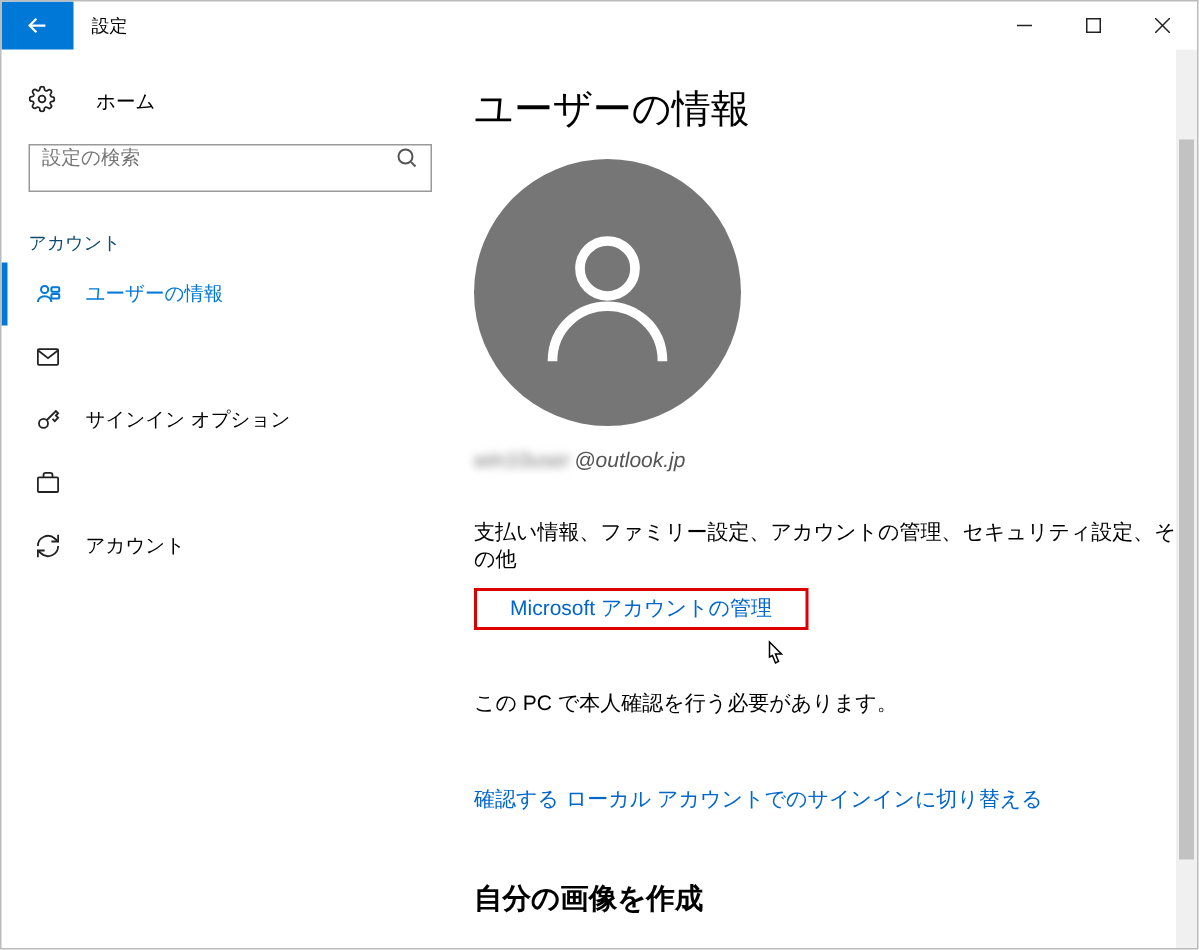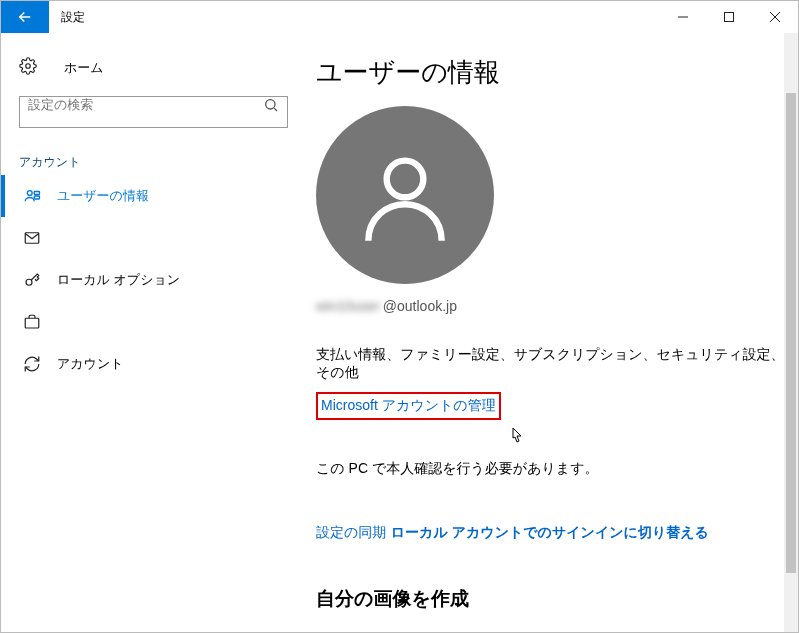--- a/index.html
+++ b/index.html
@@ -15,28 +15,28 @@
   .searchbox { margin: 10px 18px 0 18px; height: 32px; border: 1px solid #999; display: flex; align-items: flex-start; padding: 0 8px; }
   .searchbox input { border: none; outline: none; flex: 1; font-size: 13px; background: transparent; }
   .section-label { padding: 26px 18px 4px 18px; font-size: 12px; color: #0c4a6e; }
   .nav-item { display: flex; align-items: center; gap: 16px; padding: 12px 18px; font-size: 13px; cursor: pointer; border-left: 4px solid transparent; }
   .nav-item.active { color: #0078d7; border-left-color: #0078d7; }
   .nav-item .icon { width: 18px; display: flex; justify-content: center; color: inherit; }
   .content { flex: 1; padding: 22px 0 0 10px; overflow: hidden; position: relative; }
   .page-title { font-size: 26px; font-weight: 400; margin-bottom: 16px; }
   .avatar { width: 178px; height: 178px; border-radius: 50%; background: #767676; display: flex; align-items: center; justify-content: center; margin-bottom: 14px; }
   .name { font-size: 19px; font-weight: 600; }
-  .email-row { font-size: 14px; color: #555; margin-top: 8px; display: flex; align-items: center; gap: 3px; }
+  .email-row { font-size: 14px; color: #555; margin-top: 8px; display: flex; align-items: center; gap: 3px; font-style: italic; }
   .blurred { filter: blur(3px); color: #777; }
   .desc { font-size: 14px; margin-top: 32px; }
   .link { color: #0066cc; font-size: 14px; cursor: pointer; display: inline-block; }
-  .link-framed { margin-top: 10px; padding: 3px 3px; border: 2px solid #d00; }
+  .link-framed { margin-top: 10px; padding: 3px 22px; border: 2px solid #d00; }
   .verify-note { font-size: 14px; margin-top: 40px; }
   .verify-link { margin-top: 8px; }
-  .local-link { margin-top: 46px; font-weight: bold; }
+  .local-link { margin-top: 46px; }
   .section-h { font-size: 19px; font-weight: 700; margin-top: 44px; }
   .scrollbar { position: absolute; right: 0; top: 0; bottom: 0; width: 14px; background: #f0f0f0; }
   .scroll-thumb { position: absolute; left: 2px; right: 2px; top: 60px; height: 480px; background: #c2c2c2; }
   .cursor-ptr { position: absolute; left: 506px; top: 425px; pointer-events: none; }
 </style>
 </head>
 <body>
 
 <div class="titlebar">
   <div class="back-btn">
@@ -109,21 +109,21 @@
       </span>
     </div>
 
     <div class="nav-item">
       <span class="icon">
         <svg width="18" height="18" viewBox="0 0 24 24" fill="none" stroke="#222" stroke-width="1.6">
             <circle cx="8" cy="15" r="4"></circle>
             <path d="M11 12l8-8 2 2-2 2 2 2-3 3-2-2"></path>
           </svg>
       </span>
-      <span>ローカル オプション</span>
+      <span>サインイン オプション</span>
     </div>
 
     <div class="nav-item">
       <span class="icon">
         <svg width="18" height="18" viewBox="0 0 24 24" fill="none" stroke="#222" stroke-width="1.6">
             <rect x="3" y="7" width="18" height="13" rx="1"></rect>
             <path d="M8 7V5a2 2 0 0 1 2-2h4a2 2 0 0 1 2 2v2"></path>
           </svg>
       </span>
     </div>
@@ -149,25 +149,25 @@
           <circle cx="12" cy="8.5" r="4"></circle>
           <path d="M4 22c0-5 4-8 8-8s8 3 8 8"></path>
         </svg>
     </div>
 
     <div class="email-row">
       <span class="blurred">win10user</span>
       <span>@outlook.jp</span>
     </div>
 
-    <div class="desc">支払い情報、ファミリー設定、サブスクリプション、セキュリティ設定、その他</div>
+    <div class="desc">支払い情報、ファミリー設定、アカウントの管理、セキュリティ設定、その他</div>
     <span class="link link-framed">Microsoft アカウントの管理</span>
 
     <div class="verify-note">この PC で本人確認を行う必要があります。</div>
-    <div class="link verify-link">設定の同期</div>
+    <div class="link verify-link">確認する</div>
 
     <div class="link local-link">ローカル アカウントでのサインインに切り替える</div>
 
     <div class="section-h">自分の画像を作成</div>
 
     <div class="scrollbar">
       <div class="scroll-thumb"></div>
     </div>
   </div>
 </div>

